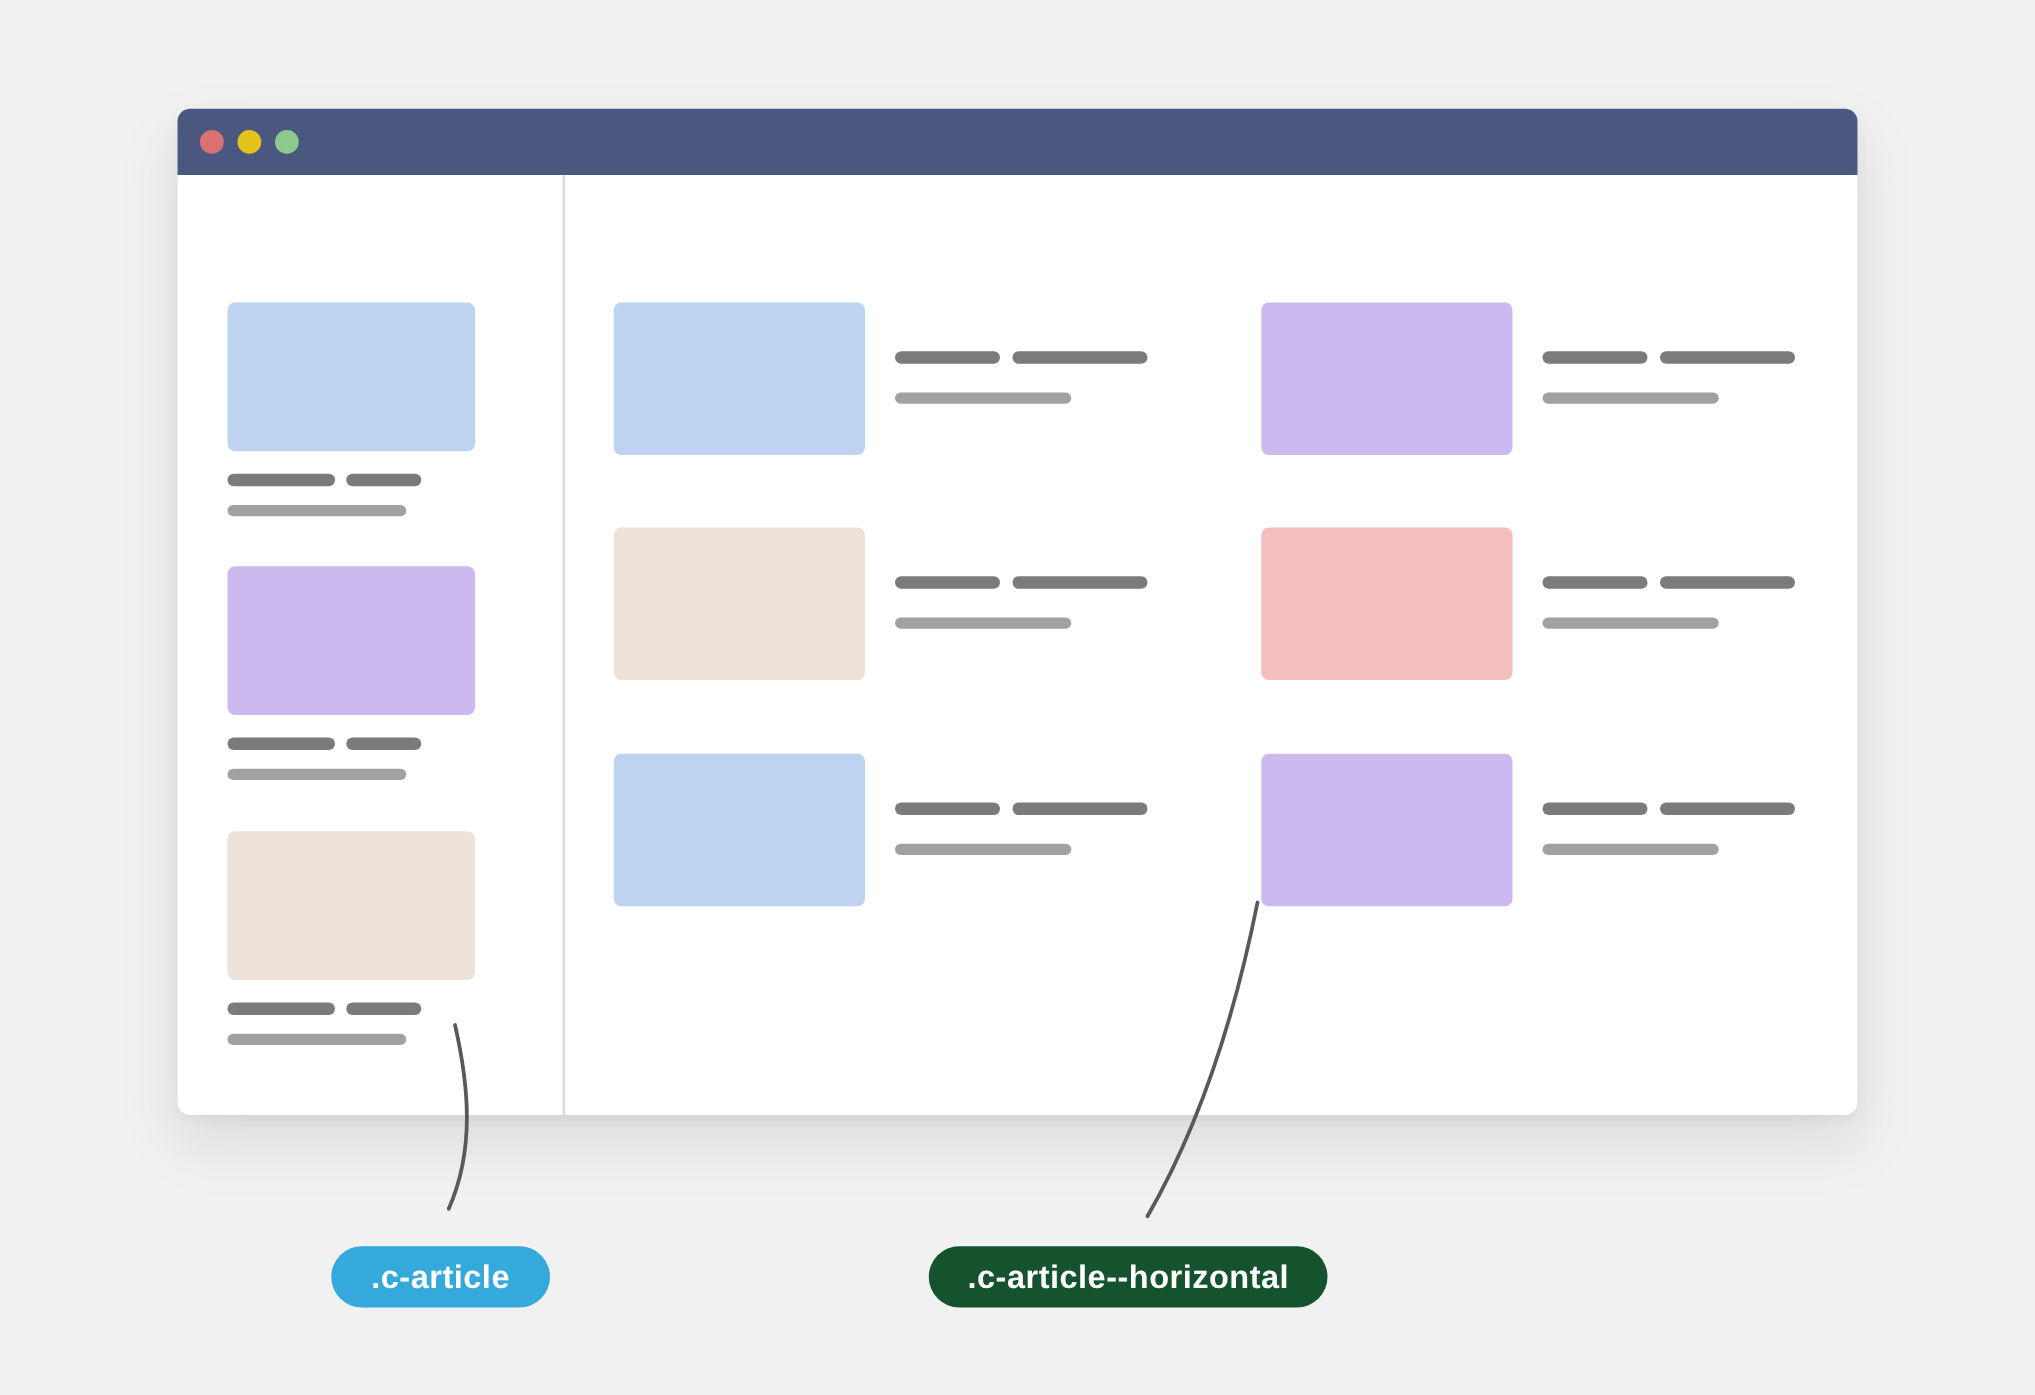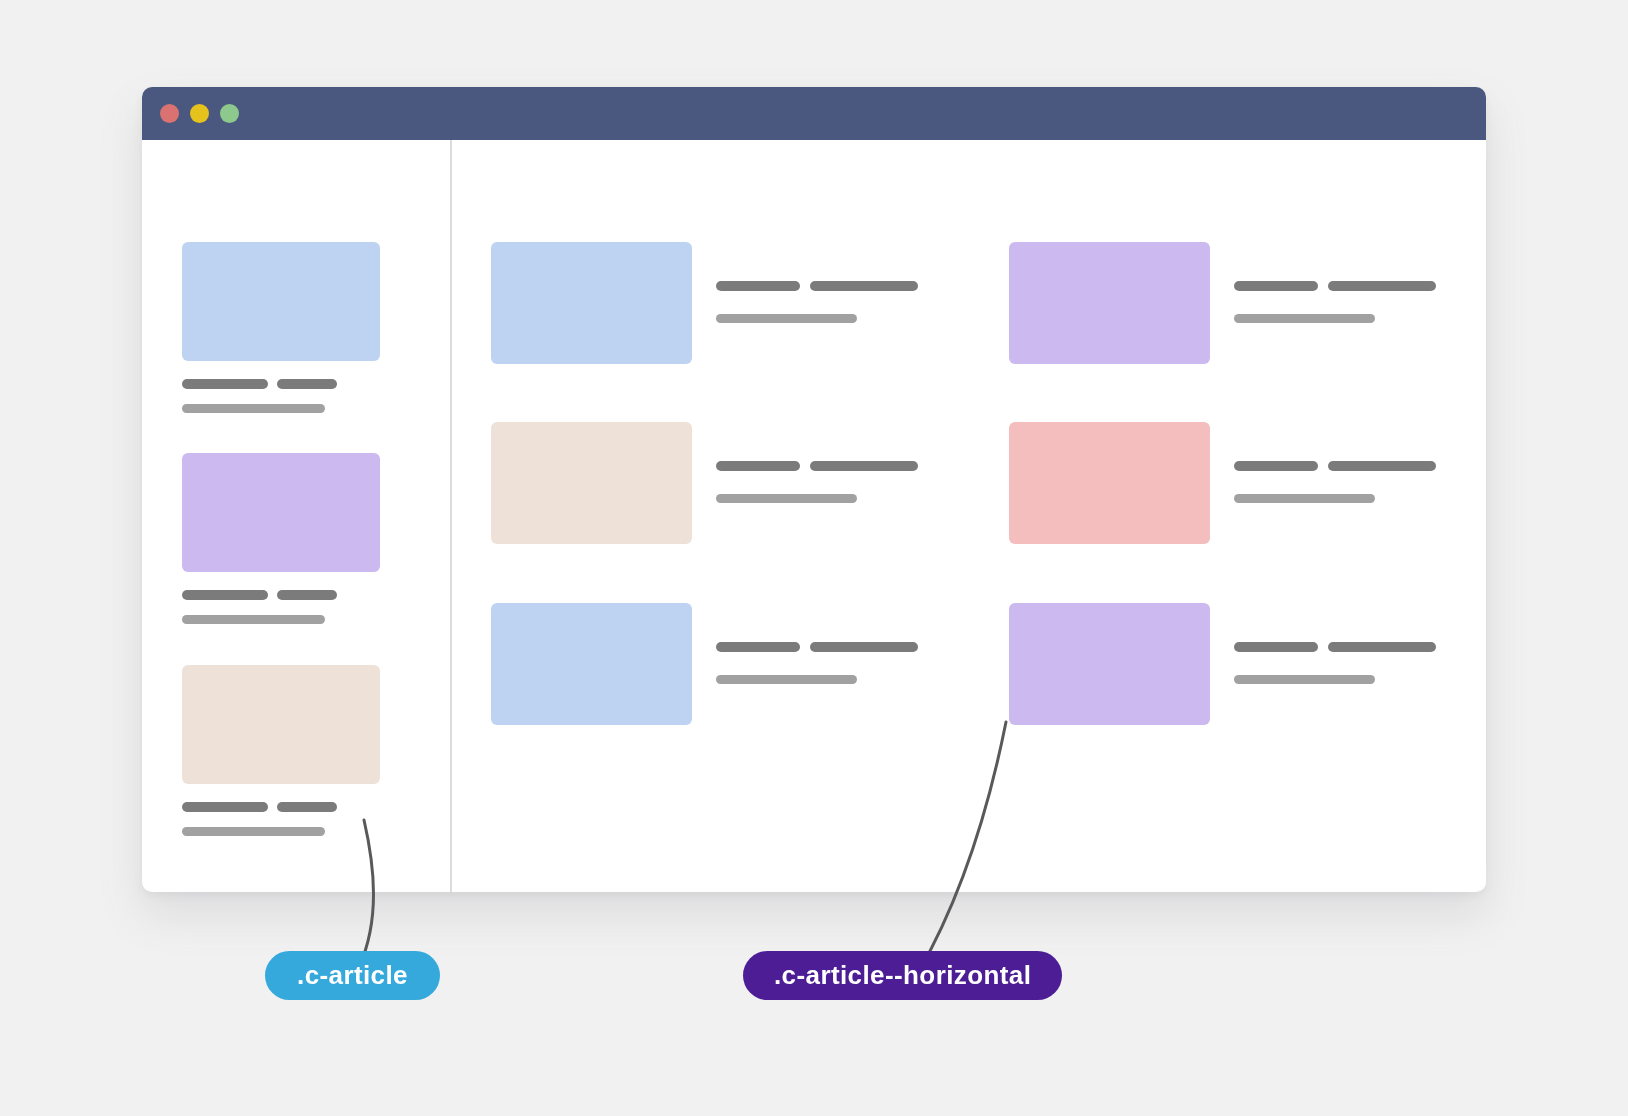--- a/index.html
+++ b/index.html
@@ -95,21 +95,21 @@
   .arrows {
     position: absolute;
     left: 0; top: 0;
     width: 1628px; height: 1116px;
     pointer-events: none;
   }
 
   
   .pill {
     position: absolute;
-    top: 951px;
+    top: 997px;
     height: 49px;
     border-radius: 25px;
     color: #ffffff;
     font-size: 26px;
     font-weight: 600;
     letter-spacing: 0.4px;
     display: flex;
     align-items: center;
     justify-content: center;
     padding: 0 31px;
@@ -204,15 +204,15 @@
       <marker id="ah" markerWidth="34" markerHeight="34" refX="1" refY="0" orient="auto" markerUnits="userSpaceOnUse">
         <path d="M -13 -8 L 0 0 L -12 9" fill="none" stroke="#58595b" stroke-width="3" stroke-linecap="round" stroke-linejoin="round"></path>
       </marker>
     </defs>
     <path d="M 364 820 C 375 868 380 920 359 967" fill="none" stroke="#58595b" stroke-width="3" stroke-linecap="round" marker-end="url(#ah)"></path>
     <path d="M 1006 722 C 988 812 960 900 918 973" fill="none" stroke="#58595b" stroke-width="3" stroke-linecap="round" marker-end="url(#ah)"></path>
   </svg>
 
   <div class="pill p1" style="background-color: rgb(53, 168, 220);">.c-article</div>
 
-  <div class="pill p2" style="background-color: #4c1d95;">.c-article--horizontal</div>
+  <div class="pill p2" style="background-color: #14532d;">.c-article--horizontal</div>
 
 </div>
 
 </body></html>

